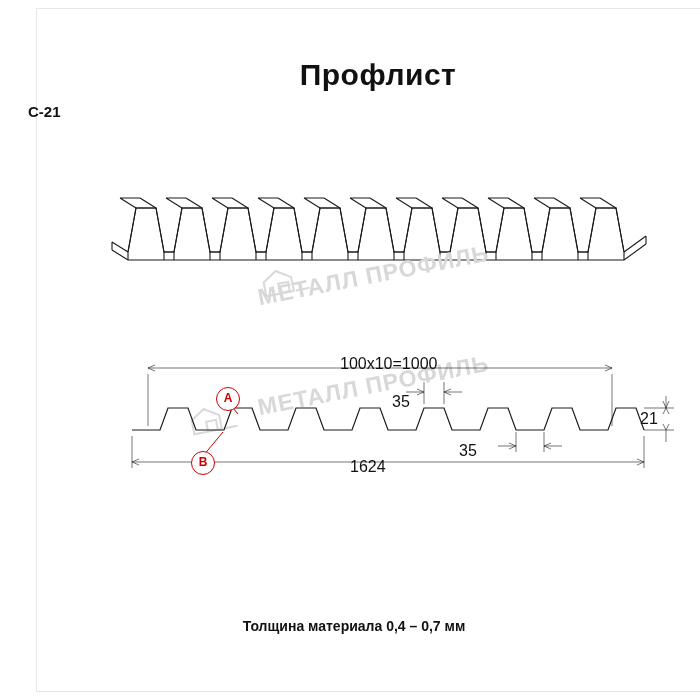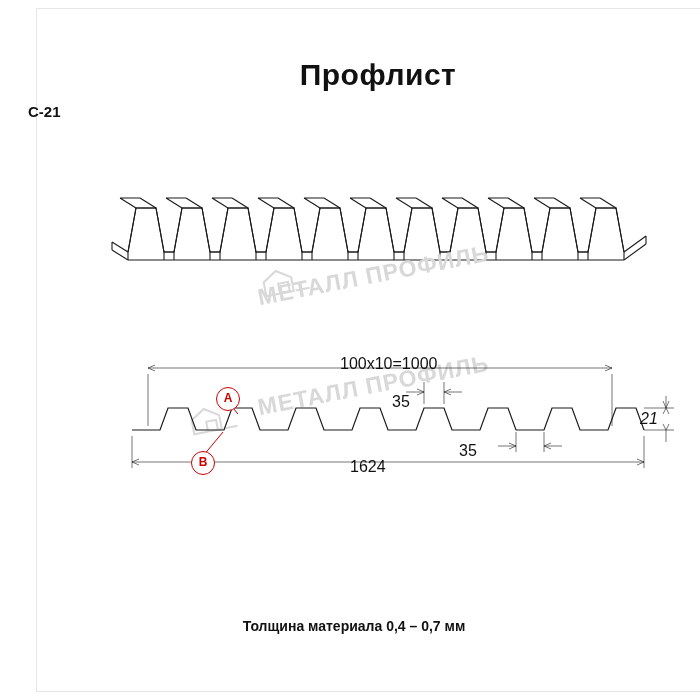--- a/index.html
+++ b/index.html
@@ -253,20 +253,20 @@
         <path d="M140 62 L150 74"></path>
         <path d="M115 116 L135 92"></path>
       </g>
     </svg>
   </div>
 
   <div class="dim-label" style="left:312px; top:355px;">100x10=1000</div>
   <div class="dim-label" style="left:322px; top:458px;">1624</div>
   <div class="dim-label" style="left:364px; top:393px;">35</div>
   <div class="dim-label" style="left:431px; top:442px;">35</div>
-  <div class="dim-label" style="left:612px; top:410px;font-style:italic;">21</div>
+  <div class="dim-label" style="left:612px; top:410px;">21</div>
 
   <div class="callout" style="left:188px; top:387px;">A</div>
   <div class="callout" style="left:163px; top:451px;">B</div>
 
   <div class="footer-note">Толщина материала 0,4 – 0,7 мм</div>
 
 </div>
 
 </body></html>

